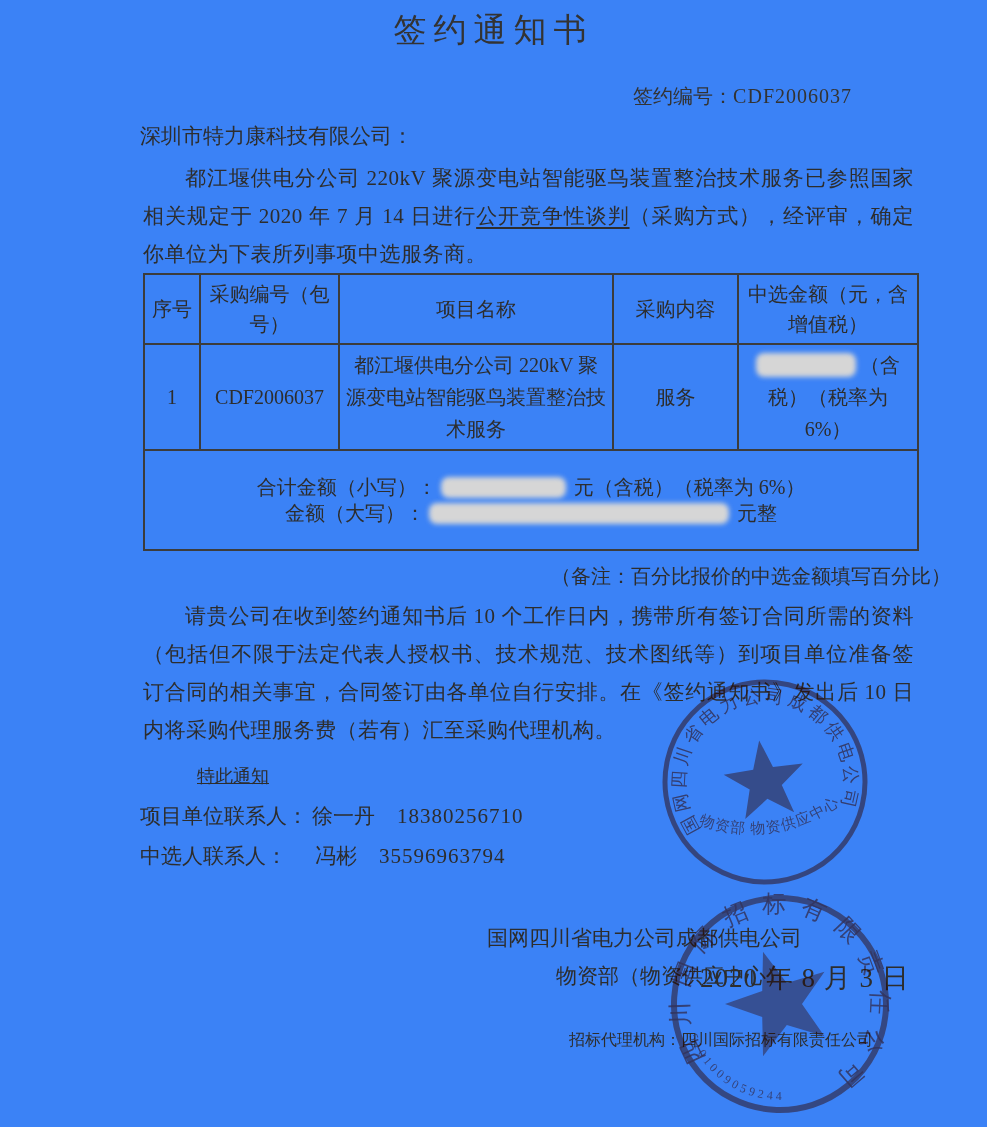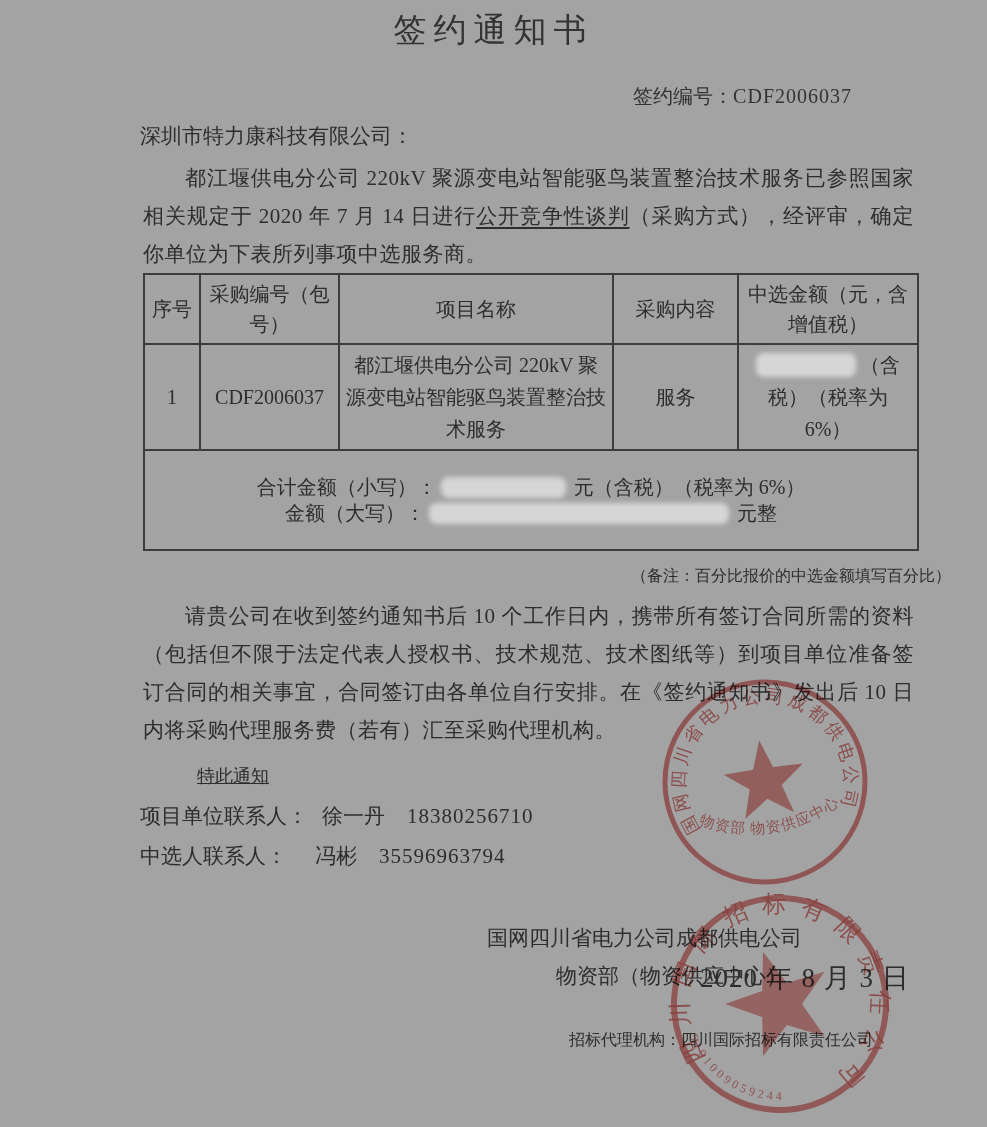--- a/index.html
+++ b/index.html
@@ -1,19 +1,19 @@
 <!DOCTYPE html>
 <html><head>
 <meta charset="utf-8">
 <style>
   html,body{margin:0;padding:0;background:#ffffff;}
   .page{
     position:relative;
     width:987px;height:1127px;
-    background:#a3a3a3;
+    background:#3b82f6;
     overflow:hidden;
     font-family:"Liberation Serif","DejaVu Serif",serif;
     color:#2d2d2d;
   }
   .page-title{
     margin:8px 0 0 0;
     text-align:center;
     font-size:33px;
     font-weight:400;
     letter-spacing:7px;
@@ -77,33 +77,33 @@
     filter:blur(2.5px);
     vertical-align:middle;
     margin:0 8px 4px 4px;
   }
   .redact.r-cell{width:100px;height:24px;margin:0 4px 4px 0;}
   .redact.r-small{width:125px;height:21px;}
   .redact.r-big{width:300px;height:21px;}
   .remark{
     margin:10px 36px 0 143px;
     text-align:right;
-    font-size:16px;height:30px;line-height:30px;
+    font-size:20px;height:30px;line-height:30px;
   }
   .notice{
     margin:12px 70px 0 143px;
     font-size:18px;height:30px;line-height:30px;
     text-indent:3em;
     text-decoration:underline;
   }
   .contact{
     margin:10px 70px 0 140px;
     font-size:21px;height:30px;line-height:30px;
   }
-  .contact .c-name{margin-left:14px;}
+  .contact .c-name{margin-left:4px;}
   .contact .c-name.wide{margin-left:28px;}
   .contact .c-phone{margin-left:22px;letter-spacing:1px;}
   .signer-company{margin:52px 0 0 487px;font-size:21px;height:30px;line-height:30px;}
   .signer-dept{margin:8px 0 0 556px;font-size:21px;height:30px;line-height:30px;}
   .agency-line{margin:34px 0 0 455px;font-size:16px;height:30px;line-height:30px;text-align:center;}
   .issue-date{
     position:absolute;left:700px;top:960px;
     font-size:27px;letter-spacing:1px;
     color:#2d2d2d;
   }

